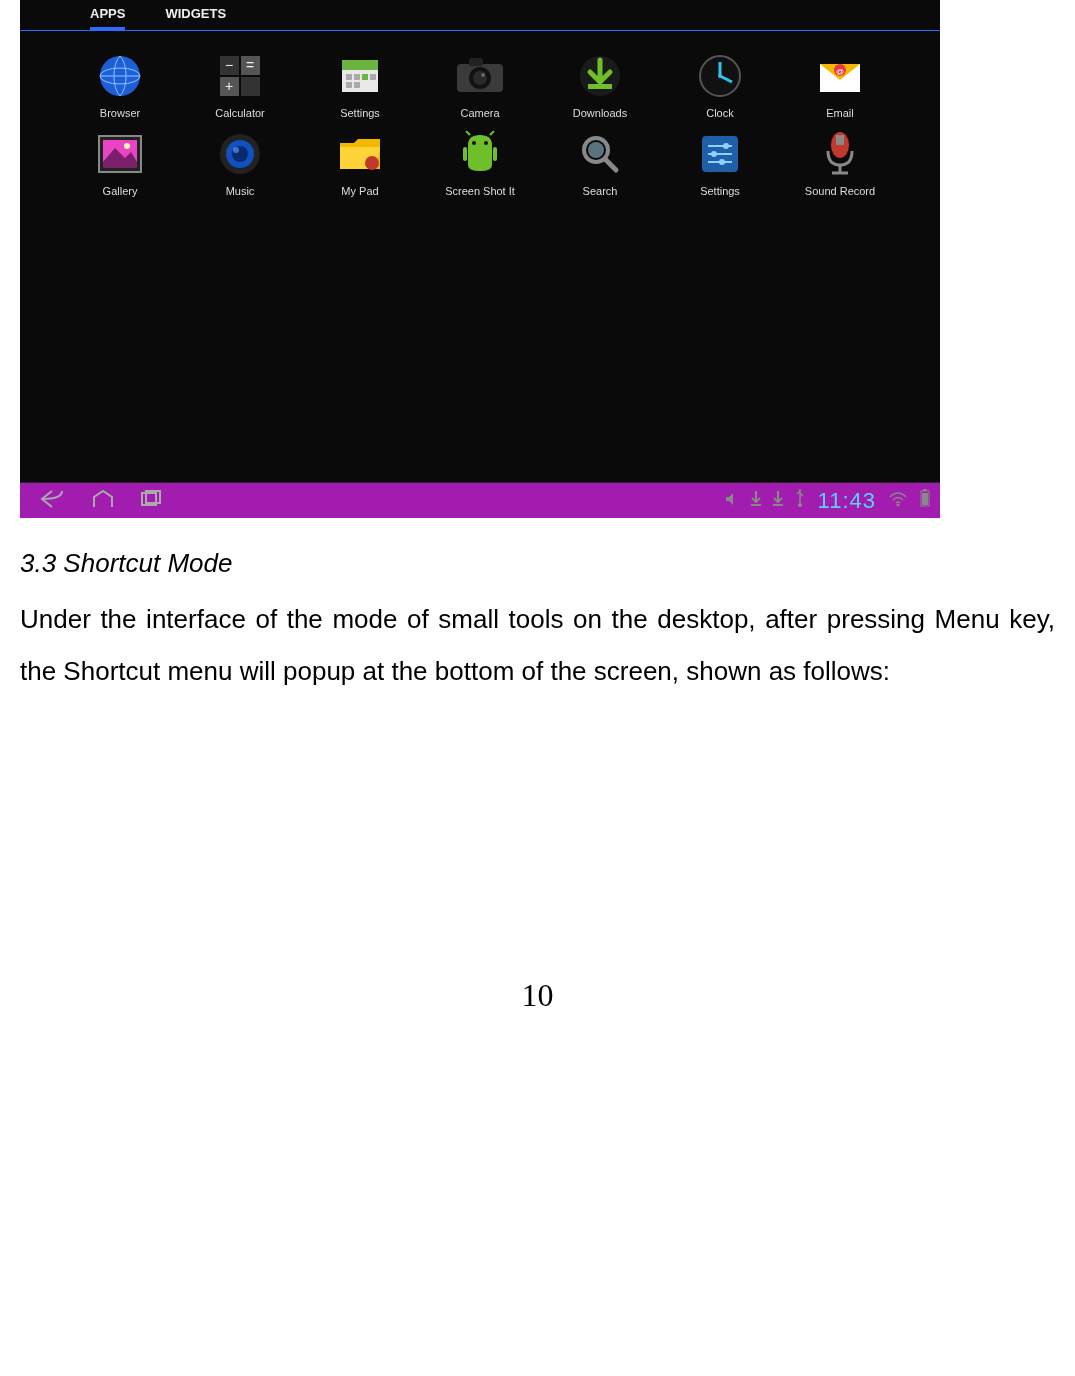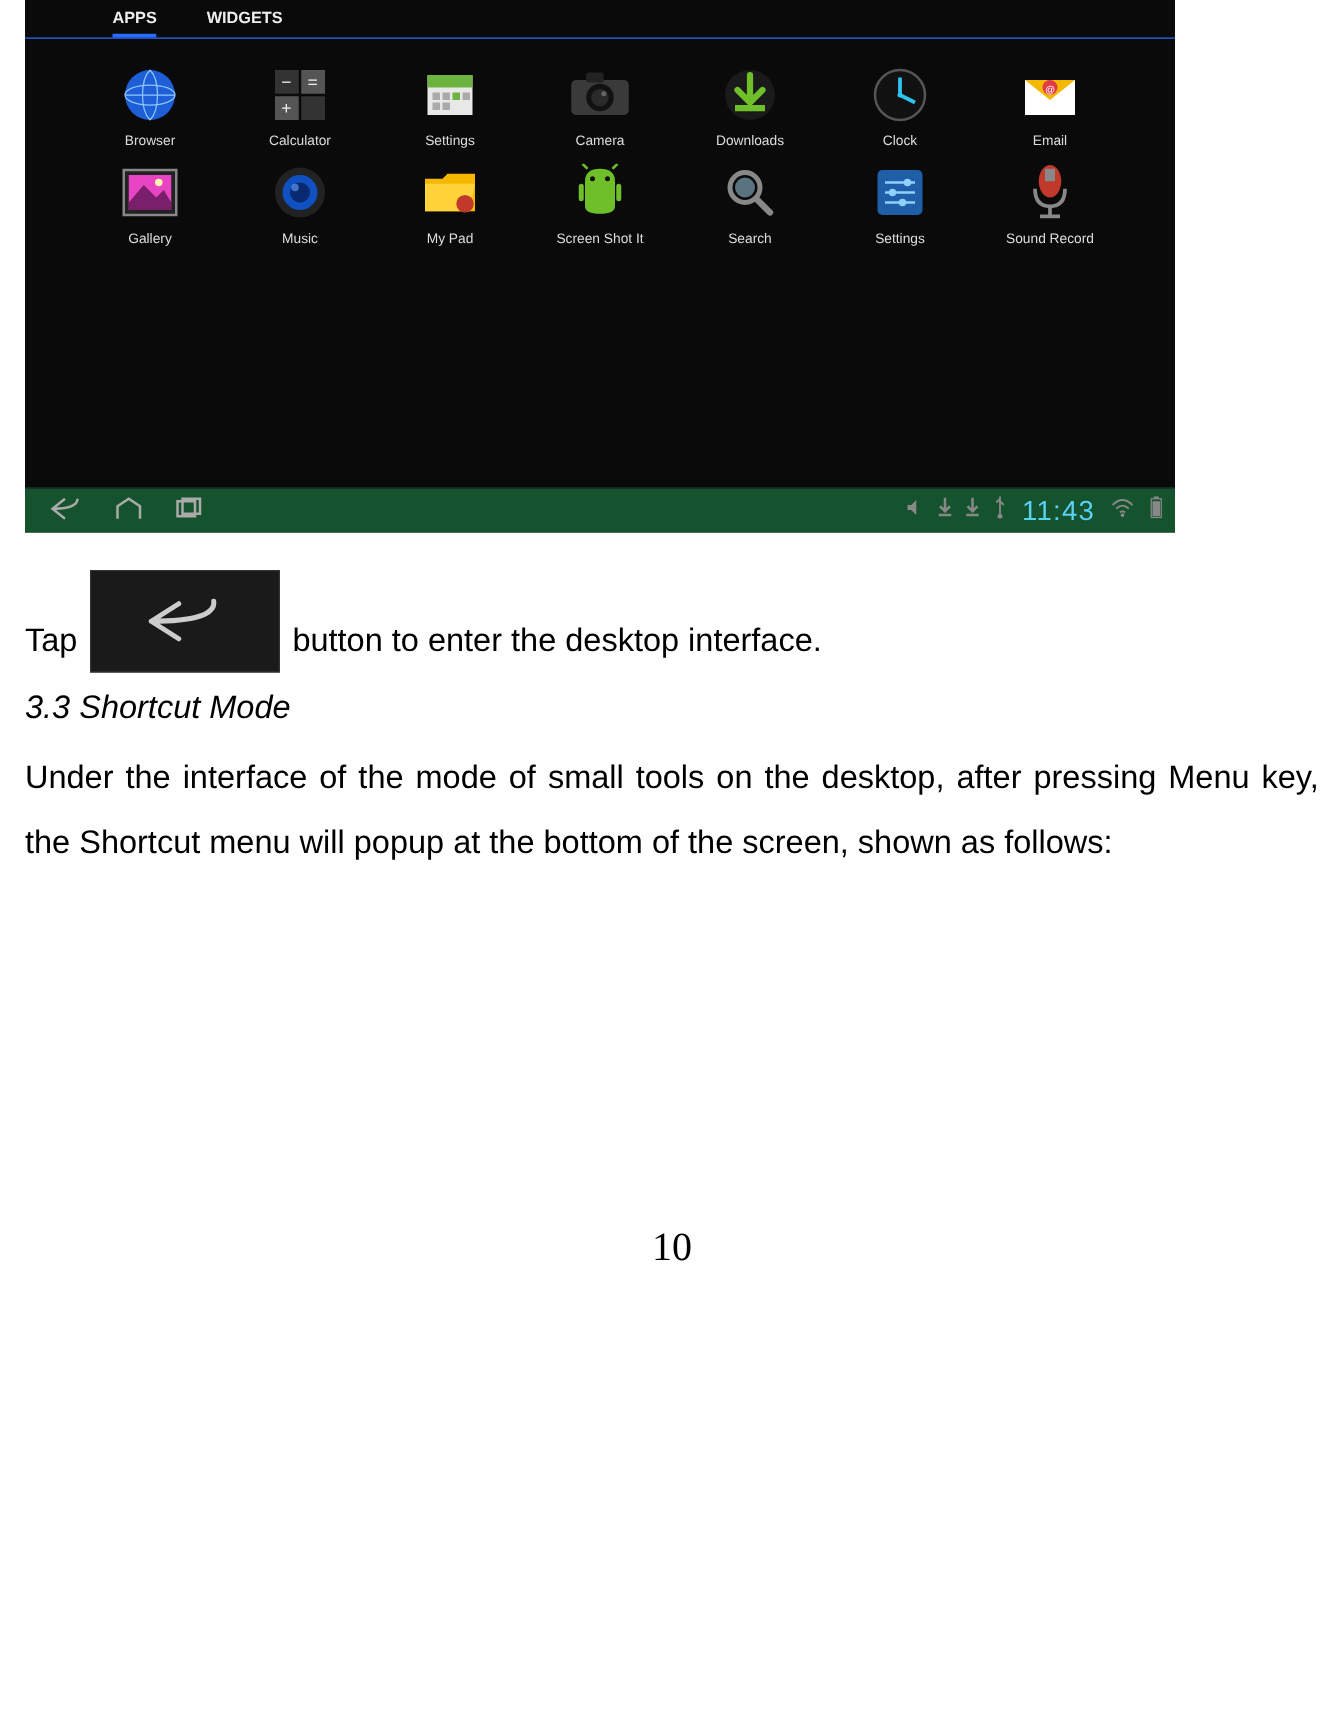--- a/index.html
+++ b/index.html
@@ -9,21 +9,21 @@
     font-family: Arial, Helvetica, sans-serif;
     width: 1075px;
   }
   .page {
     width: 1075px;
     padding: 0 20px 40px 20px;
     box-sizing: border-box;
   }
   .screenshot {
     width: 920px;
-    height: 426px;
+    height: 518px;
     background: #0a0a0a;
     margin: 0 0 30px 0;
     position: relative;
     color: #ccc;
     font-size: 13px;
   }
   .top-tabs {
     display: flex;
     gap: 40px;
     padding: 6px 60px 0 70px;
@@ -63,21 +63,21 @@
     display: flex;
     align-items: center;
     justify-content: center;
   }
   .bottom-bar {
     position: absolute;
     left: 0;
     right: 0;
     bottom: 0;
     height: 36px;
-    background: #14532d;
+    background: #a21caf;
     display: flex;
     align-items: center;
     justify-content: space-between;
     padding: 0 10px;
     box-sizing: border-box;
     border-top: 1px solid #222;
   }
   .nav-buttons {
     display: flex;
     gap: 26px;
@@ -392,28 +392,19 @@
           <svg width="10" height="18" viewBox="0 0 10 18">
               <rect x="1" y="2" width="8" height="15" stroke="#888" stroke-width="1" fill="none"></rect>
               <rect x="3" y="0" width="4" height="2" fill="#888"></rect>
               <rect x="2" y="4" width="6" height="12" fill="#888"></rect>
             </svg>
         </span>
       </div>
     </div>
   </div>
 
-  <div class="inline-line">
-    <span class="doc-text">Tap</span>
-    <span class="back-button-box">
-      <svg width="70" height="40" viewBox="0 0 70 40">
-        <path d="M30 6 L8 20 L30 34 M8 20 Q60 20 58 4" stroke="#ccc" stroke-width="4" fill="none" stroke-linecap="round" stroke-linejoin="round"></path>
-      </svg>
-    </span>
-    <span class="doc-text">button to enter the desktop interface.</span>
-  </div>
 
   <p class="section-title">3.3 Shortcut Mode</p>
 
   <p class="doc-text">Under the interface of the mode of small tools on the desktop, after pressing Menu key, the Shortcut menu will popup at the bottom of the screen, shown as follows:</p>
 
   <div class="page-number">10</div>
 </div>
 
 </body></html>

